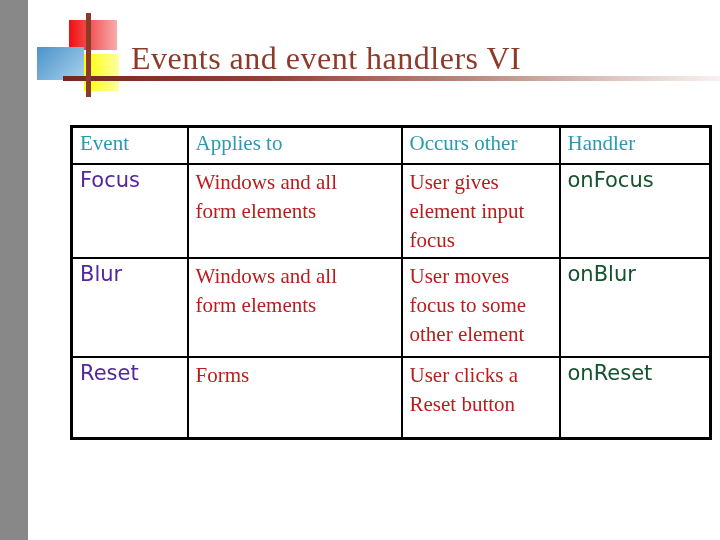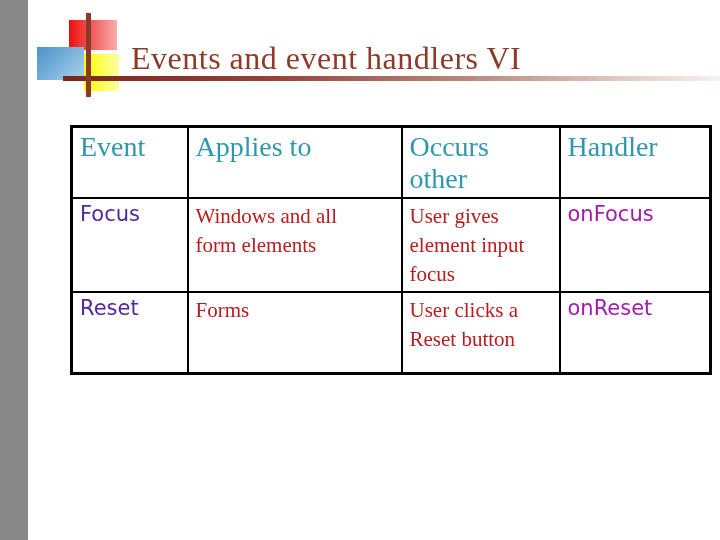--- a/index.html
+++ b/index.html
@@ -26,23 +26,23 @@
   table.events{
     position:absolute;left:42px;top:125px;border-collapse:collapse;
     table-layout:fixed;border:3px solid #000;
   }
   table.events th,table.events td{
     border:2px solid #000;vertical-align:top;text-align:left;
     padding:3px 6px 2px 7px;overflow:hidden;
   }
   col.c1{width:116px}col.c2{width:214px}col.c3{width:158px}col.c4{width:151px}
   th.hdr{font-family:"Liberation Serif",serif;font-weight:normal;
-    font-size:28px;color:#2e98ae;height:30px;}
+    font-size:21px;color:#2e98ae;height:30px;}
   td.ev{font-family:"DejaVu Sans",sans-serif;font-size:21px;color:#53279e;}
-  td.hd{font-family:"DejaVu Sans",sans-serif;font-size:21px;color:#a21caf;}
+  td.hd{font-family:"DejaVu Sans",sans-serif;font-size:21px;color:#14532d;}
   td.bd{font-family:"Liberation Serif",serif;font-size:21px;color:#b91c1c;
     line-height:29px;white-space:pre-line;}
   tr.r1 td{height:86px}tr.r2 td{height:92px}tr.r3 td{height:74px}tr.r4 td{height:68px}
   
   .page-num{position:absolute;left:694px;top:511px;font-size:13px;color:#3b82f6;
     font-family:"Liberation Sans",sans-serif;}
 </style>
 </head>
 <body>
 
@@ -72,20 +72,29 @@
     </tr>
     <tr class="r1">
       <td class="ev">Focus</td>
       <td class="bd">Windows and all
 form elements</td>
       <td class="bd">User gives
 element input
 focus</td>
       <td class="hd">onFocus</td>
     </tr>
+    <tr class="r2">
+      <td class="ev">Blur</td>
+      <td class="bd">Windows and all
+form elements</td>
+      <td class="bd">User moves
+focus to some
+other element</td>
+      <td class="hd">onBlur</td>
+    </tr>
     <tr class="r3">
       <td class="ev">Reset</td>
       <td class="bd">Forms</td>
       <td class="bd">User clicks a
 Reset button</td>
       <td class="hd">onReset</td>
     </tr>
   </tbody>
     </table>
 

